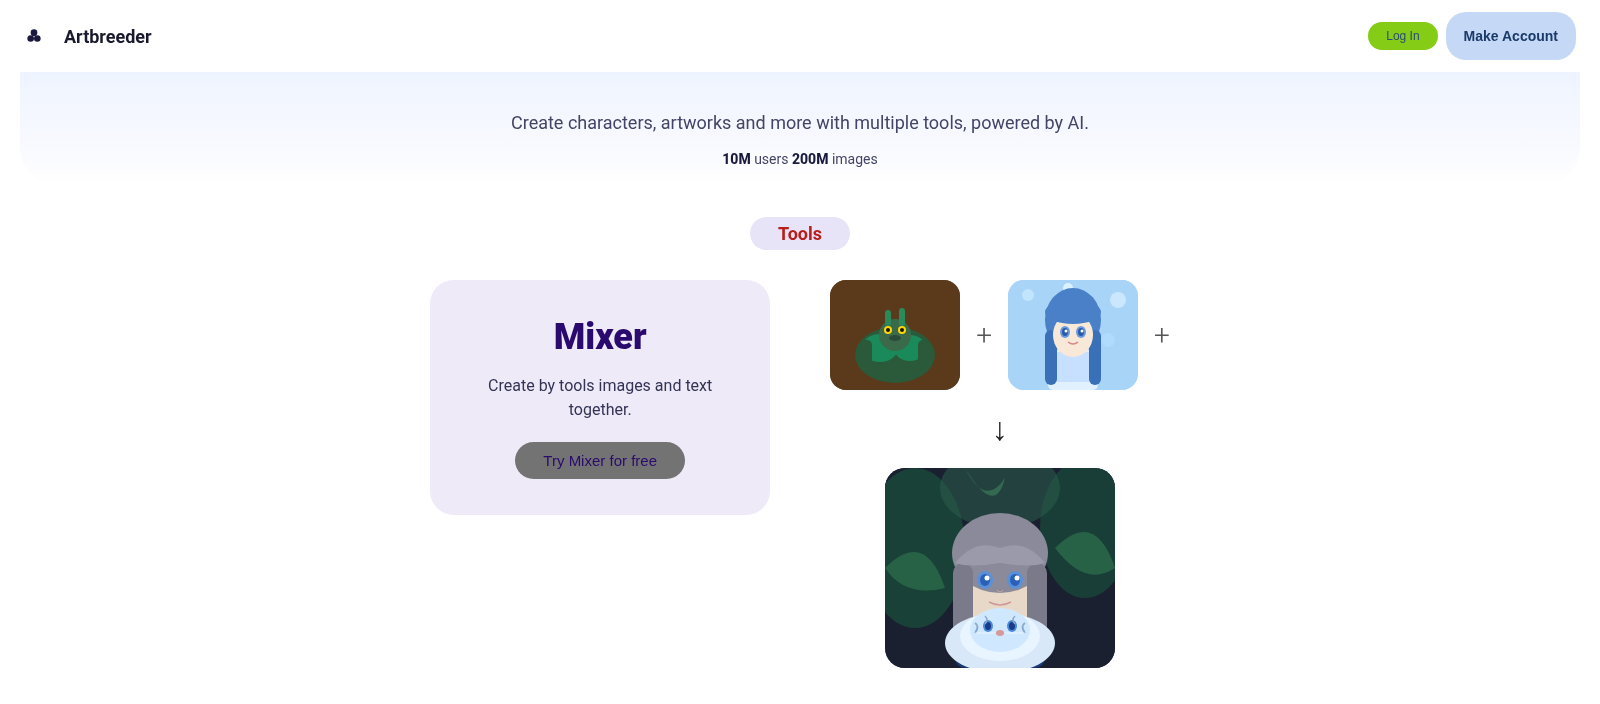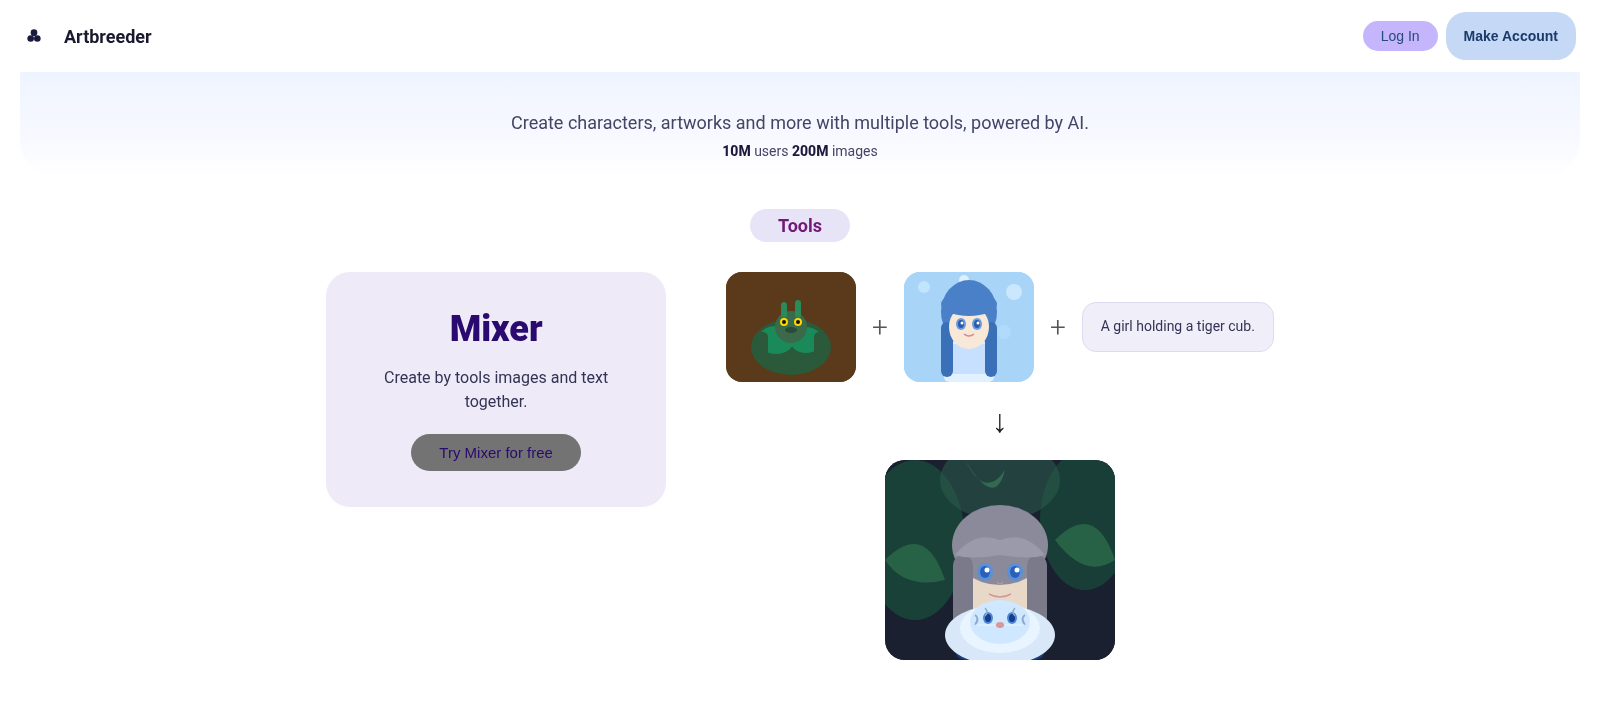--- a/index.html
+++ b/index.html
@@ -47,23 +47,23 @@
     .header-actions {
       display: flex;
       gap: 8px;
       align-items: center;
     }
 
     .btn-login {
       padding: 7px 18px;
       border-radius: 20px;
       border: none;
-      background: #c4b5fd;
+      background: #84cc16;
       color: #2a4a7a;
-      font-size: 14px;
+      font-size: 12px;
       font-weight: 500;
       cursor: pointer;
     }
 
     .btn-make-account {
       padding: 16px 18px;
       border-radius: 20px;
       border: none;
       background: #c5d8f5;
       color: #1a3a6a;
@@ -85,21 +85,21 @@
       font-size: 56px;
       font-weight: 800;
       color: #1a1a3e;
       letter-spacing: -1px;
       margin-bottom: 16px;
     }
 
     .hero-subtitle {
       font-size: 18px;
       color: #444466;
-      margin-bottom: 10px;
+      margin-bottom: 18px;
       text-align: center;
     }
 
     .hero-stats {
       font-size: 14px;
       color: #444466;
     }
 
     .hero-stats .stat-bold {
       font-weight: 800;
@@ -108,21 +108,21 @@
 
     
     .tools-section {
       padding: 30px 20px 10px;
       text-align: center;
     }
 
     .tools-badge {
       display: inline-block;
       background: #e8e4f8;
-      color: #701a75;
+      color: #b91c1c;
       font-size: 18px;
       font-weight: 700;
       padding: 6px 28px;
       border-radius: 20px;
       margin-bottom: 30px;
     }
 
     
     .mixer-demo {
       display: flex;
@@ -340,23 +340,20 @@
 
             <path d="M60 62 Q65 66 70 62" stroke="#d88888" stroke-width="1.5" fill="none"></path>
 
             <ellipse cx="65" cy="32" rx="28" ry="12" fill="#4a80c8"></ellipse>
             <path d="M40 38 Q50 25 65 30 Q80 25 90 38" fill="#4a80c8"></path>
           </svg>
         </div>
 
         <span class="plus-sign">+</span>
 
-        <div class="text-prompt-box">
-          <span>A girl holding a tiger cub.</span>
-        </div>
       </div>
 
       <div class="arrow-down">↓</div>
 
       <div class="mixer-output">
         <svg class="output-art" viewBox="0 0 230 200">
 
           <rect width="230" height="200" fill="#1a2030"></rect>
 
           <ellipse cx="30" cy="80" rx="50" ry="80" fill="#1a4a3a" opacity="0.8"></ellipse>

